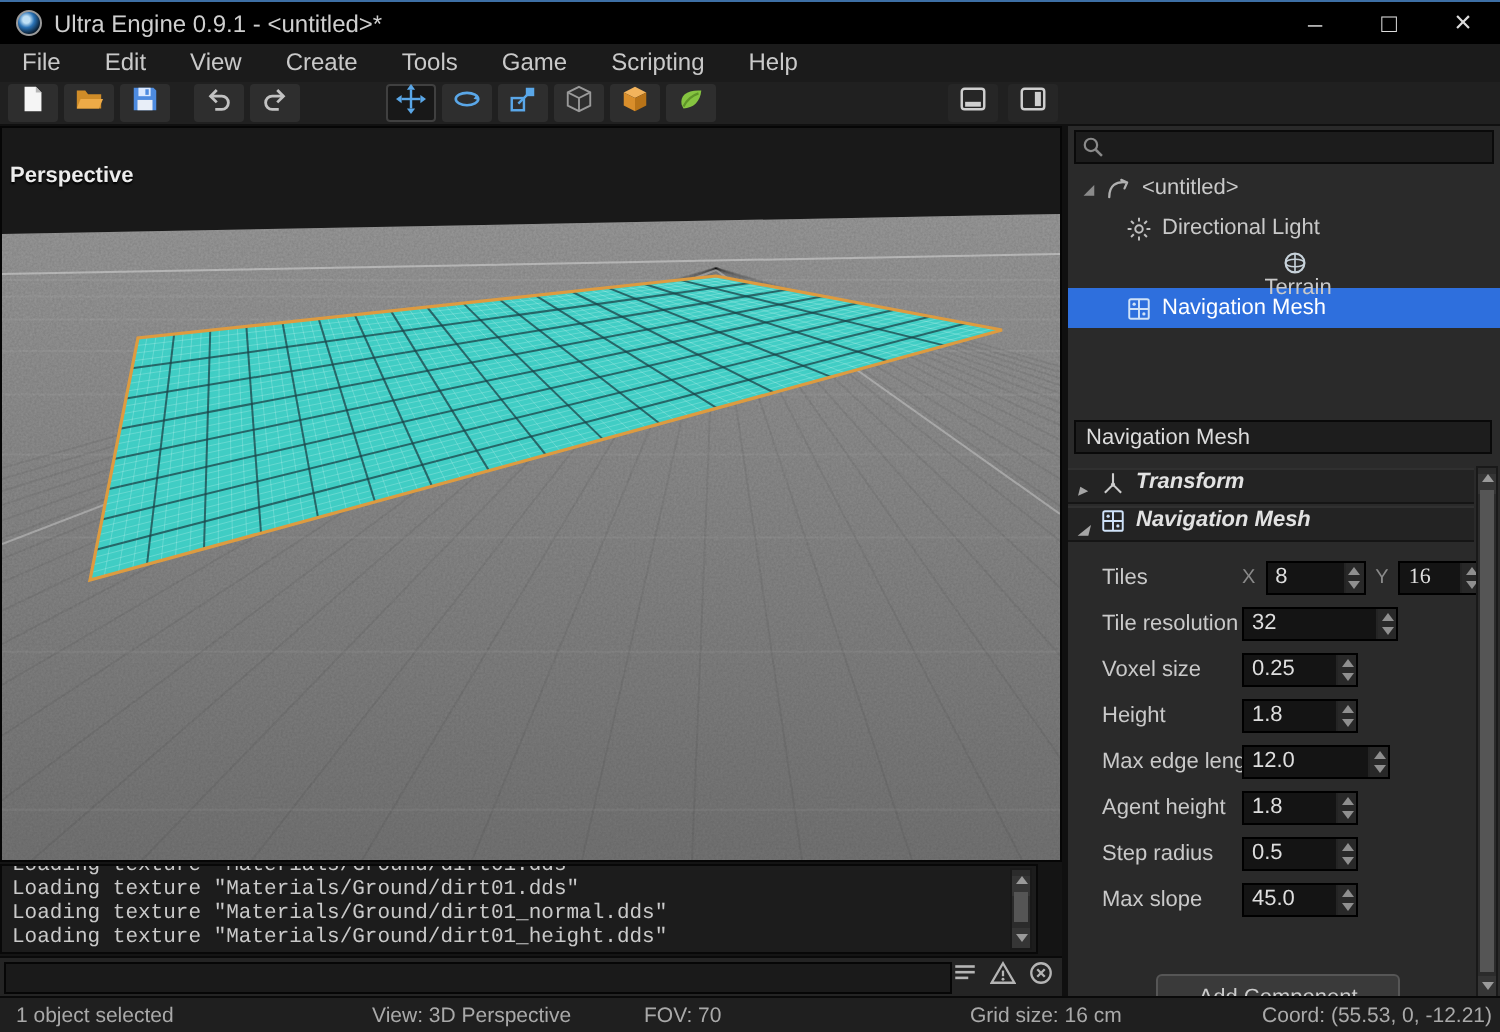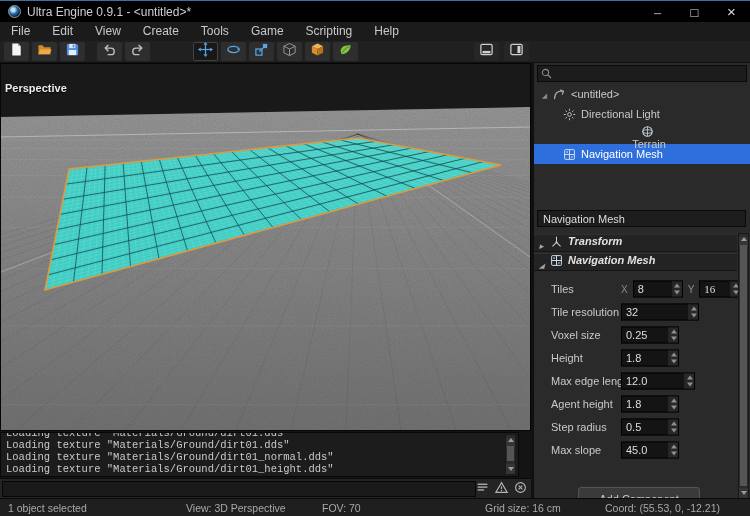--- a/index.html
+++ b/index.html
@@ -668,16 +668,16 @@
           </div>
       </div>
     </div>
   </div>
 
   <div class="statusbar">
     <span class="status-item" style="left:8px">1 object selected</span>
     <span class="status-item" style="left:186px">View: 3D Perspective</span>
     <span class="status-item" style="left:322px">FOV: 70</span>
     <span class="status-item" style="left:485px">Grid size: 16 cm</span>
-    <span class="status-item" style="right:30px">Coord: (55.53, 0, -12.21)</span>
+    <span class="status-item" style="right:4px">Coord: (55.53, 0, -12.21)</span>
   </div>
 
 </div>
 
 </body></html>

